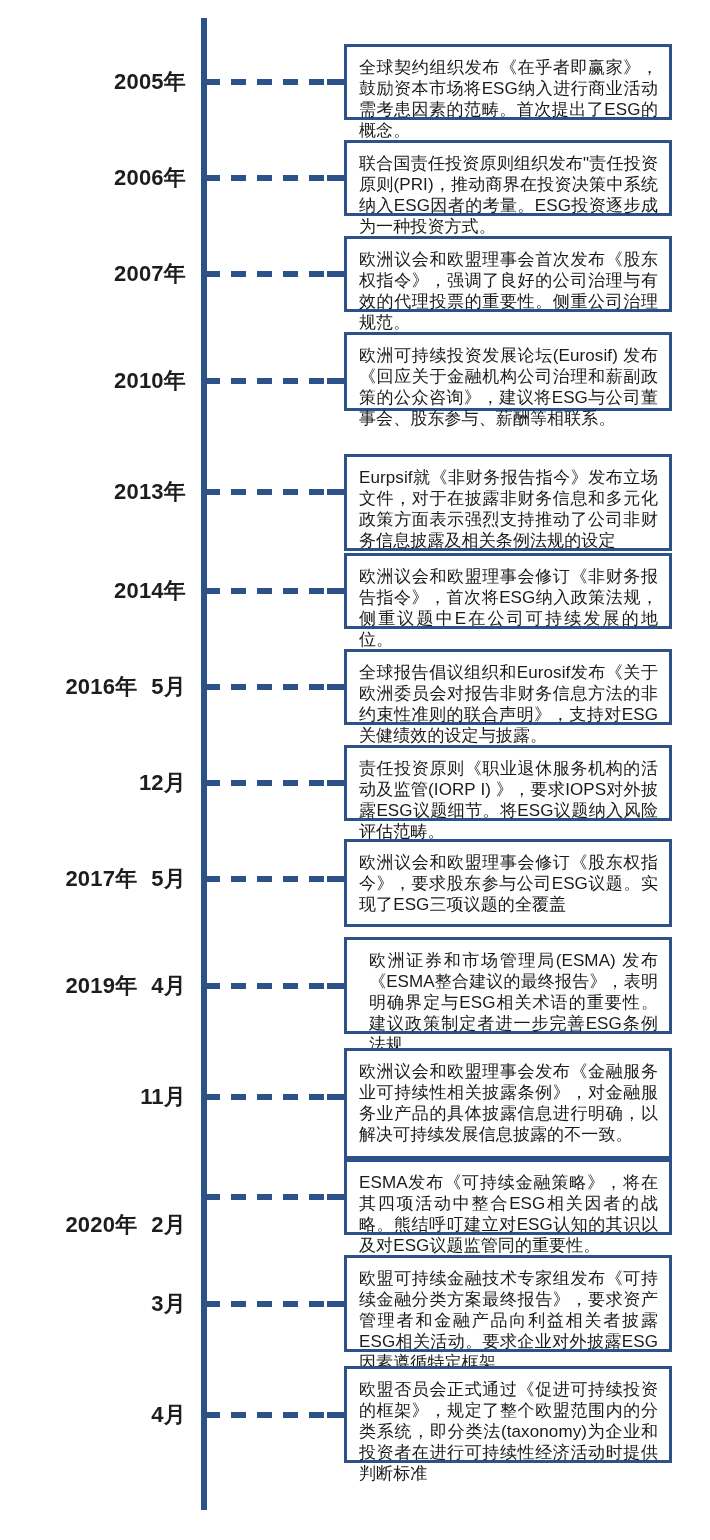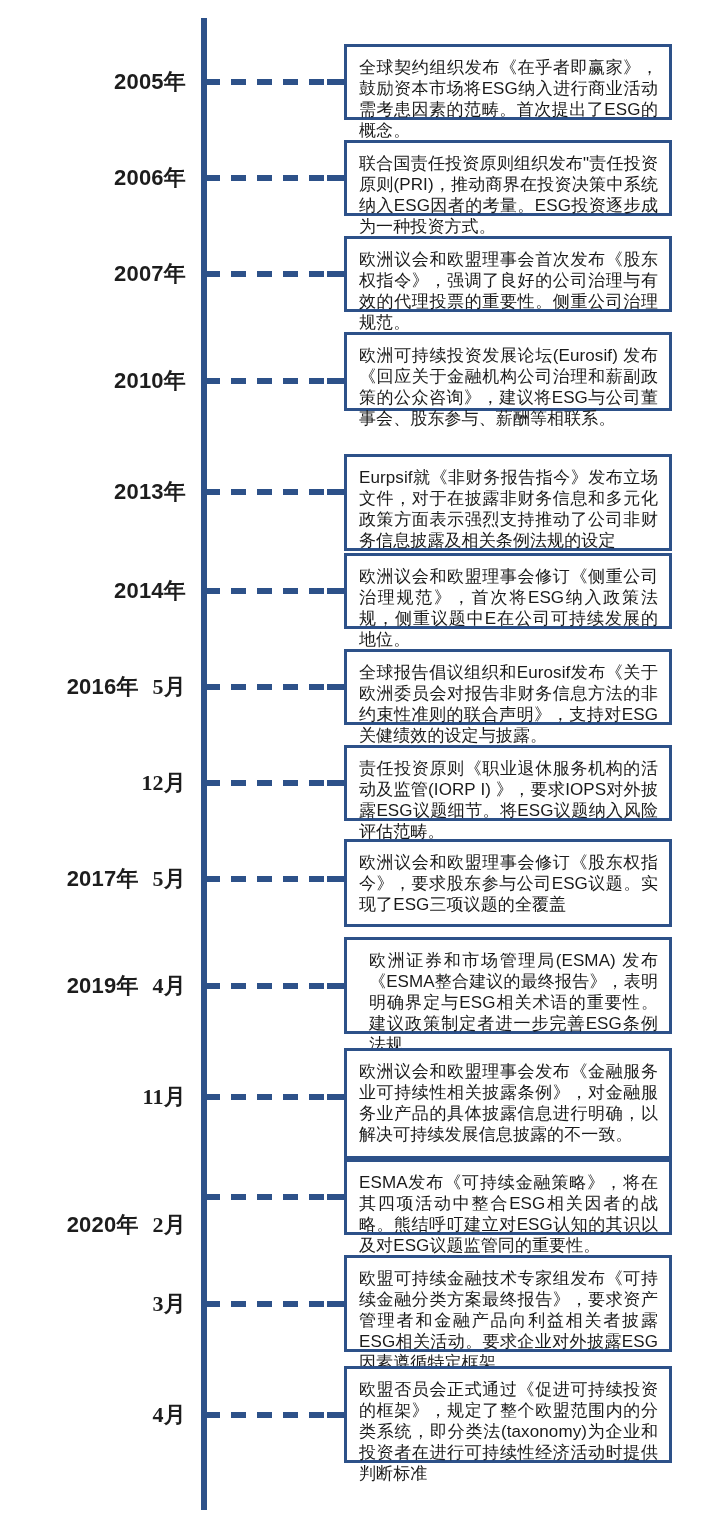--- a/index.html
+++ b/index.html
@@ -44,21 +44,21 @@
     width: 186px;
     text-align: right;
     color: #1d1d1d;
     font-weight: bold;
     font-size: 22px;
     line-height: 26px;
     white-space: nowrap;
     letter-spacing: 0.2px;
   }
   .tl-label .lbl-year { }
-  .tl-label .lbl-month { margin-left: 14px; font-family: Liberation Serif, serif; }
+  .tl-label .lbl-month { margin-left: 14px; }
 
   
   .tl-connector {
     position: absolute;
     left: 201px;
     height: 6px;
     width: 145px;
     overflow: hidden;
   }
   .tl-connector .dash-seg {
@@ -170,21 +170,21 @@
         <div class="tl-label" style="top: 578px;"><span class="lbl-year">2014年</span></div>
         <div class="tl-connector" style="top: 588px;">
           <span class="dash-seg" style="left: 0px; width: 19px;"></span>
           <span class="dash-seg" style="left: 30px; width: 15px;"></span>
           <span class="dash-seg" style="left: 56px; width: 15px;"></span>
           <span class="dash-seg" style="left: 82px; width: 15px;"></span>
           <span class="dash-seg" style="left: 108px; width: 15px;"></span>
           <span class="dash-seg" style="left: 126px; width: 19px;"></span>
         </div>
         <div class="tl-box" style="top: 553px; height: 76px;">
-          <div class="tl-box-text">欧洲议会和欧盟理事会修订《侧重公司治理规范》，首次将ESG纳入政策法规，侧重议题中E在公司可持续发展的地位。</div>
+          <div class="tl-box-text">欧洲议会和欧盟理事会修订《非财务报告指令》，首次将ESG纳入政策法规，侧重议题中E在公司可持续发展的地位。</div>
         </div>
       </div>
       <div class="tl-row" style="top: 0px;">
         <div class="tl-label" style="top: 674px;"><span class="lbl-year">2016年</span><span class="lbl-month">5月</span></div>
         <div class="tl-connector" style="top: 684px;">
           <span class="dash-seg" style="left: 0px; width: 19px;"></span>
           <span class="dash-seg" style="left: 30px; width: 15px;"></span>
           <span class="dash-seg" style="left: 56px; width: 15px;"></span>
           <span class="dash-seg" style="left: 82px; width: 15px;"></span>
           <span class="dash-seg" style="left: 108px; width: 15px;"></span>

